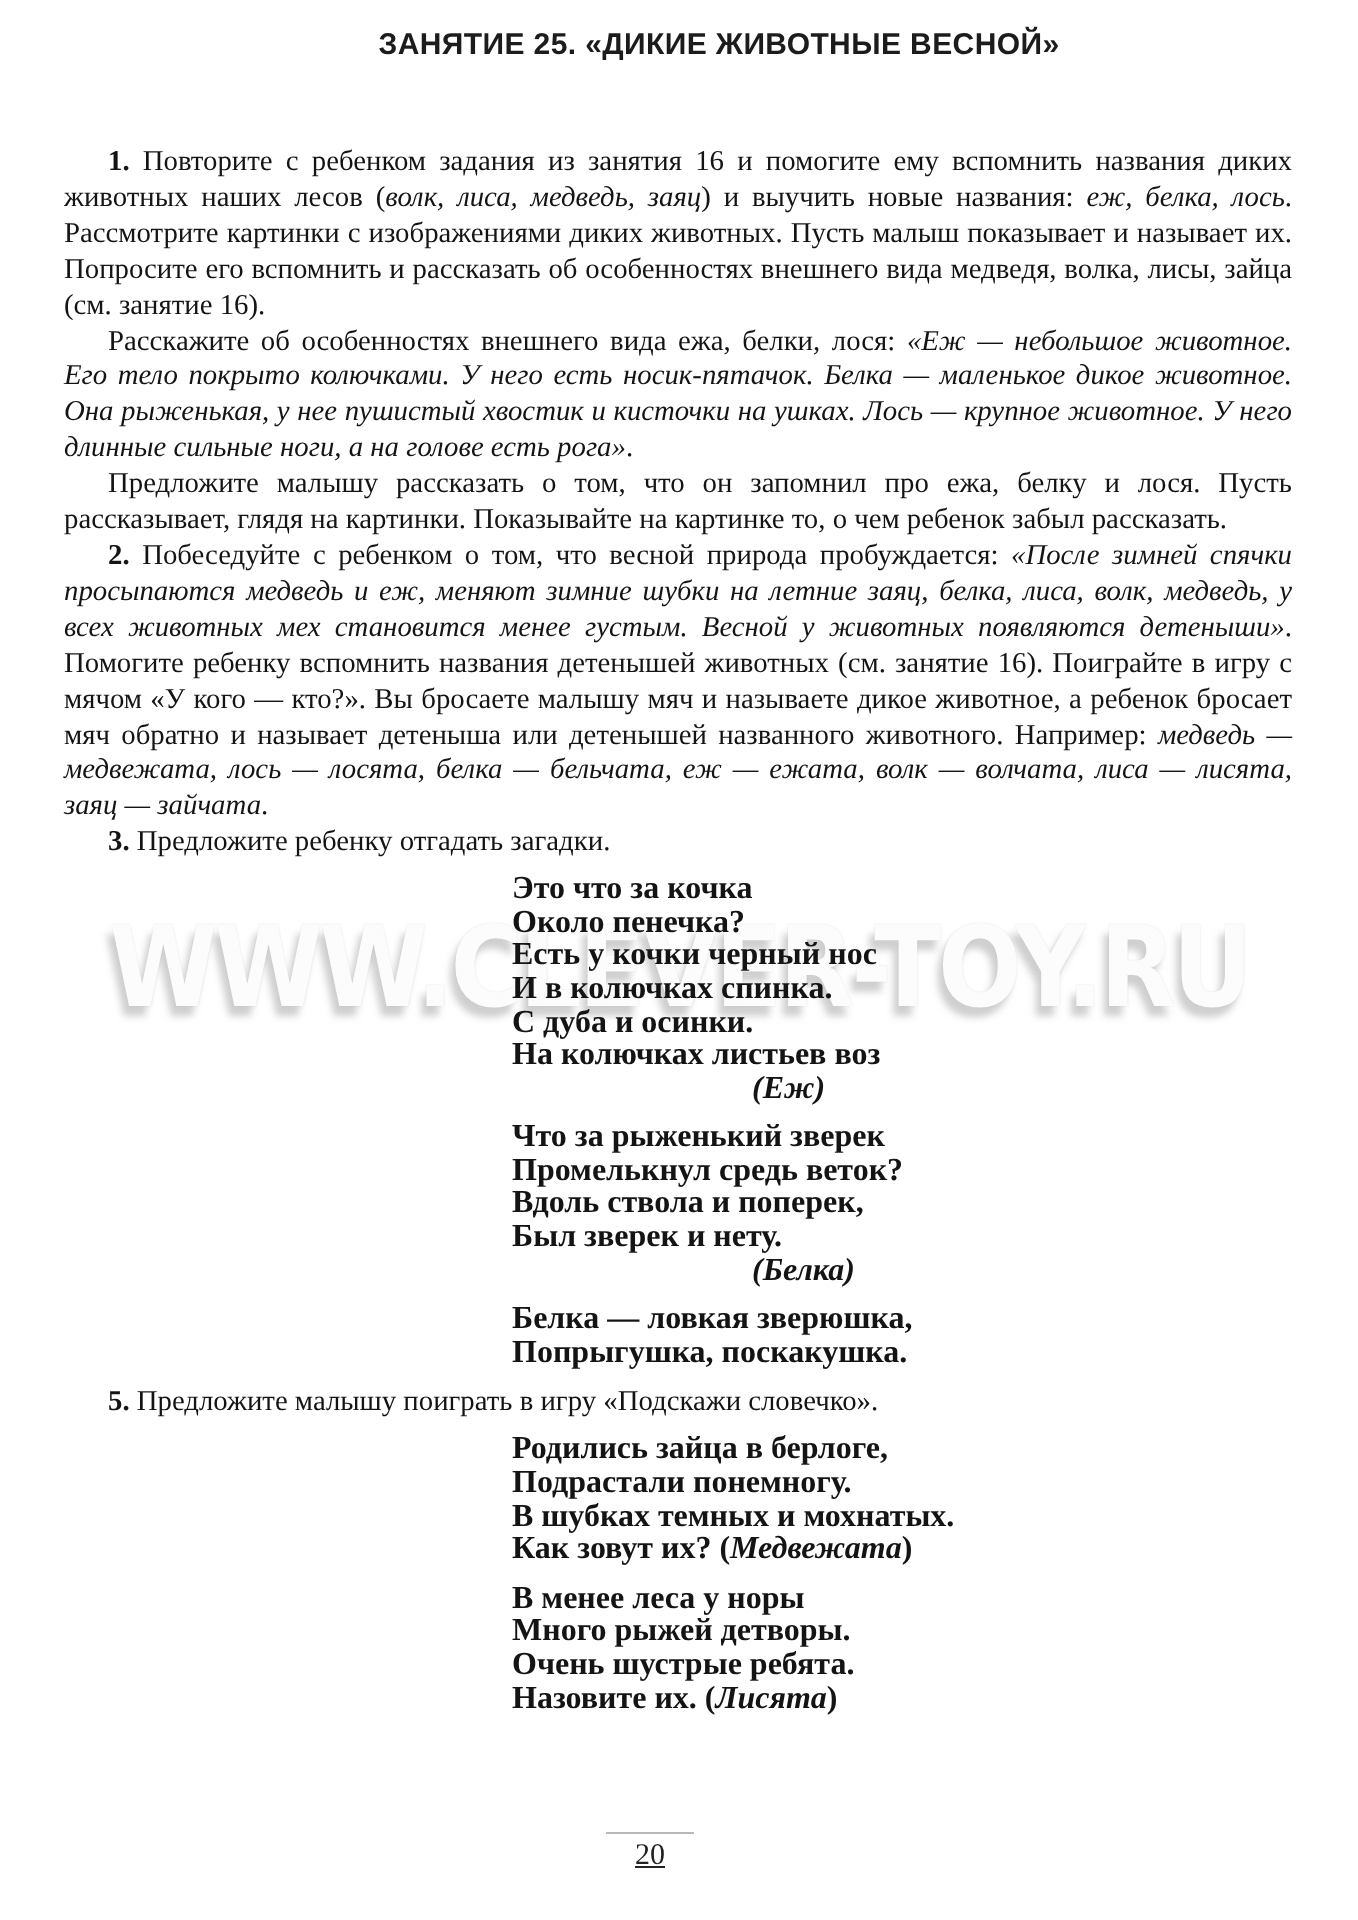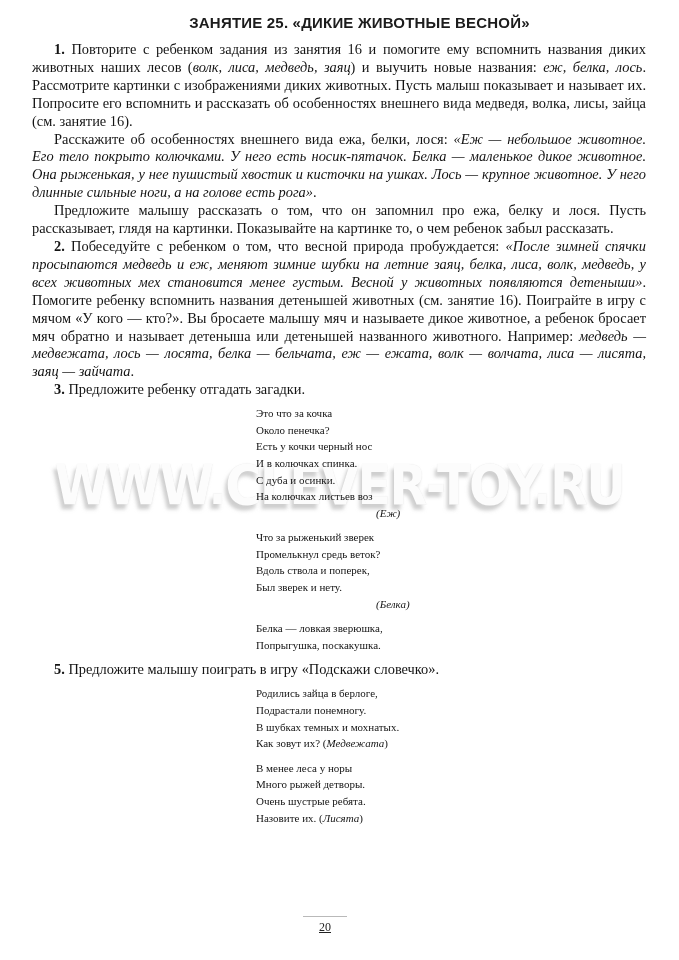--- a/index.html
+++ b/index.html
@@ -17,34 +17,35 @@
     text-align:center;
     font-family:"Liberation Sans",sans-serif;
     font-weight:700;
     font-size:15px;
     letter-spacing:0.2px;
     color:#1c1c1c;
     padding-left:40px;
   }
   .content{
     position:relative;z-index:2;
-    margin-top:10px;
+    margin-top:42px;
     padding:0 33px 0 32px;
     font-size:14.4px;
     line-height:17.9px;
     text-align:justify;
   }
   .body-p{margin:0;text-indent:22px;}
   .it{font-style:italic;}
   .bd{font-weight:bold;}
   .verse{
     margin:6px 0 8px 224px;
     text-align:left;
-    font-size:11px;
+    font-size:16px;
     line-height:16.6px;
+    font-weight:bold;
   }
   .verse-line{white-space:nowrap;}
   .verse-answer{margin-left:120px;}
   .watermark{
     position:absolute;z-index:1;
     top:452px;left:0;width:679px;
     text-align:center;
     font-family:"DejaVu Sans",sans-serif;
     font-weight:800;
     font-size:56px;
@@ -60,21 +61,21 @@
     position:absolute;z-index:2;
     top:916px;left:303px;width:44px;
     text-align:center;
   }
   .footer-rule{
     border:none;border-top:1px solid #b9b9b9;
     margin:0;height:0;width:44px;
   }
   .page-number{
     margin-top:3px;
-    font-size:12px;
+    font-size:15px;
     color:#222;
     text-decoration:underline;
   }
 </style>
 </head>
 <body>
 
 <div class="page">
   <div class="title">ЗАНЯТИЕ 25. «ДИКИЕ ЖИВОТНЫЕ ВЕСНОЙ»</div>
   <div class="watermark">WWW.CLEVER-TOY.RU</div>

